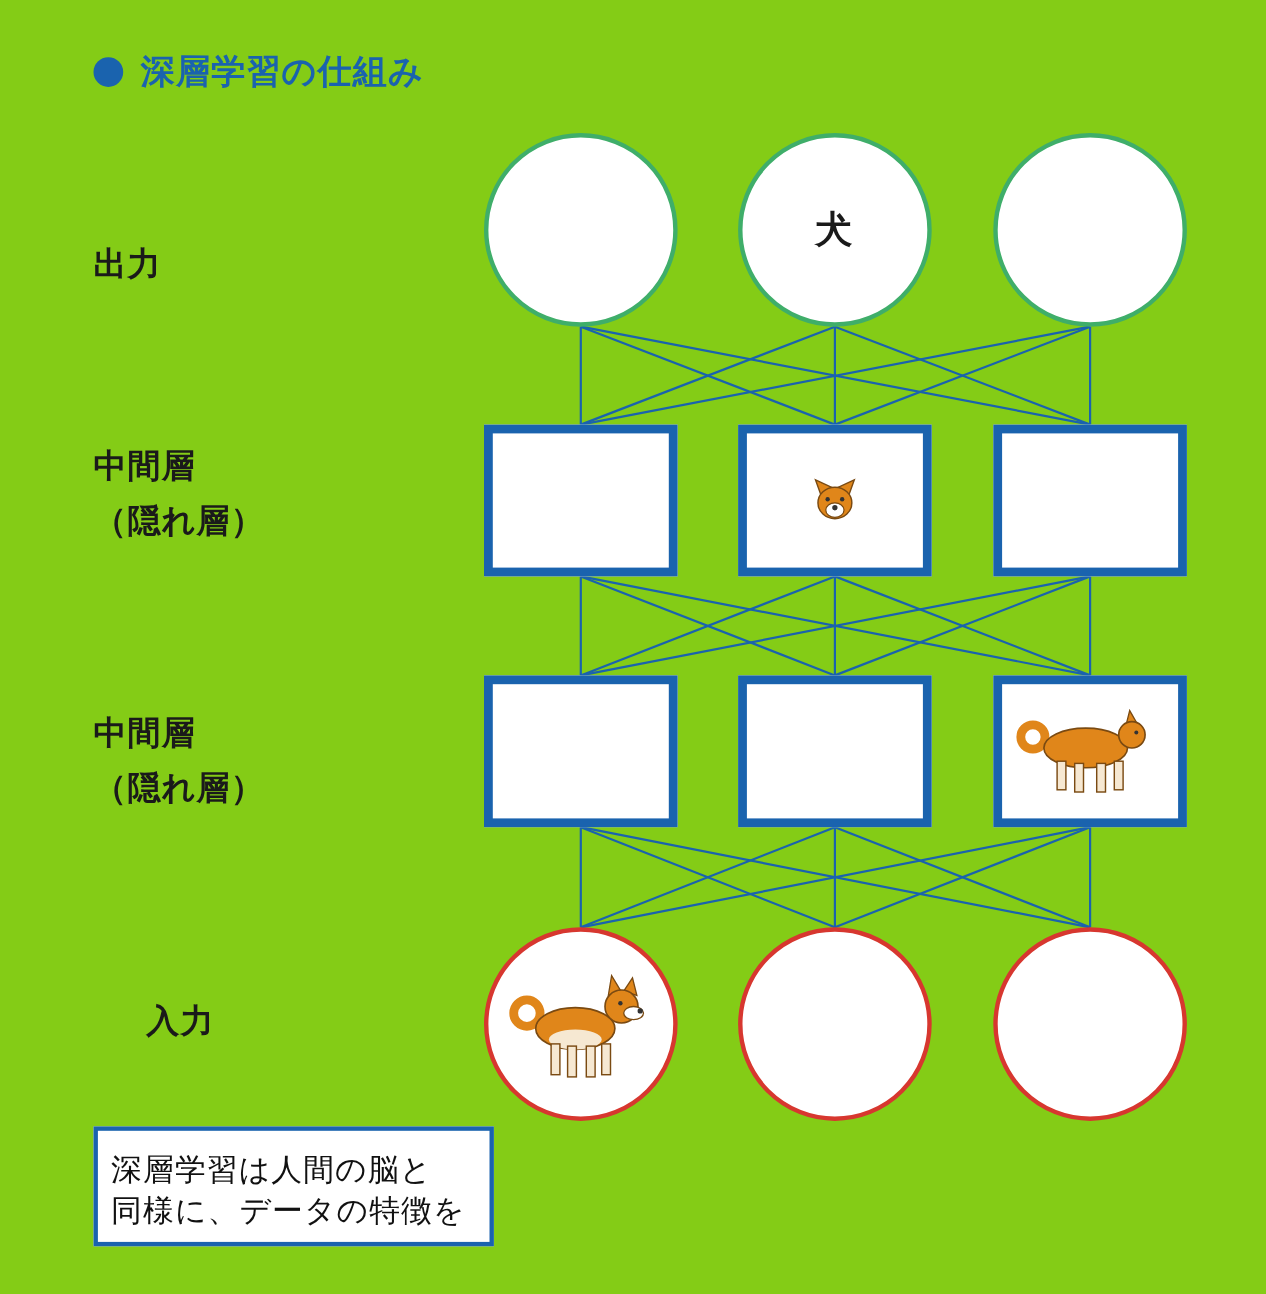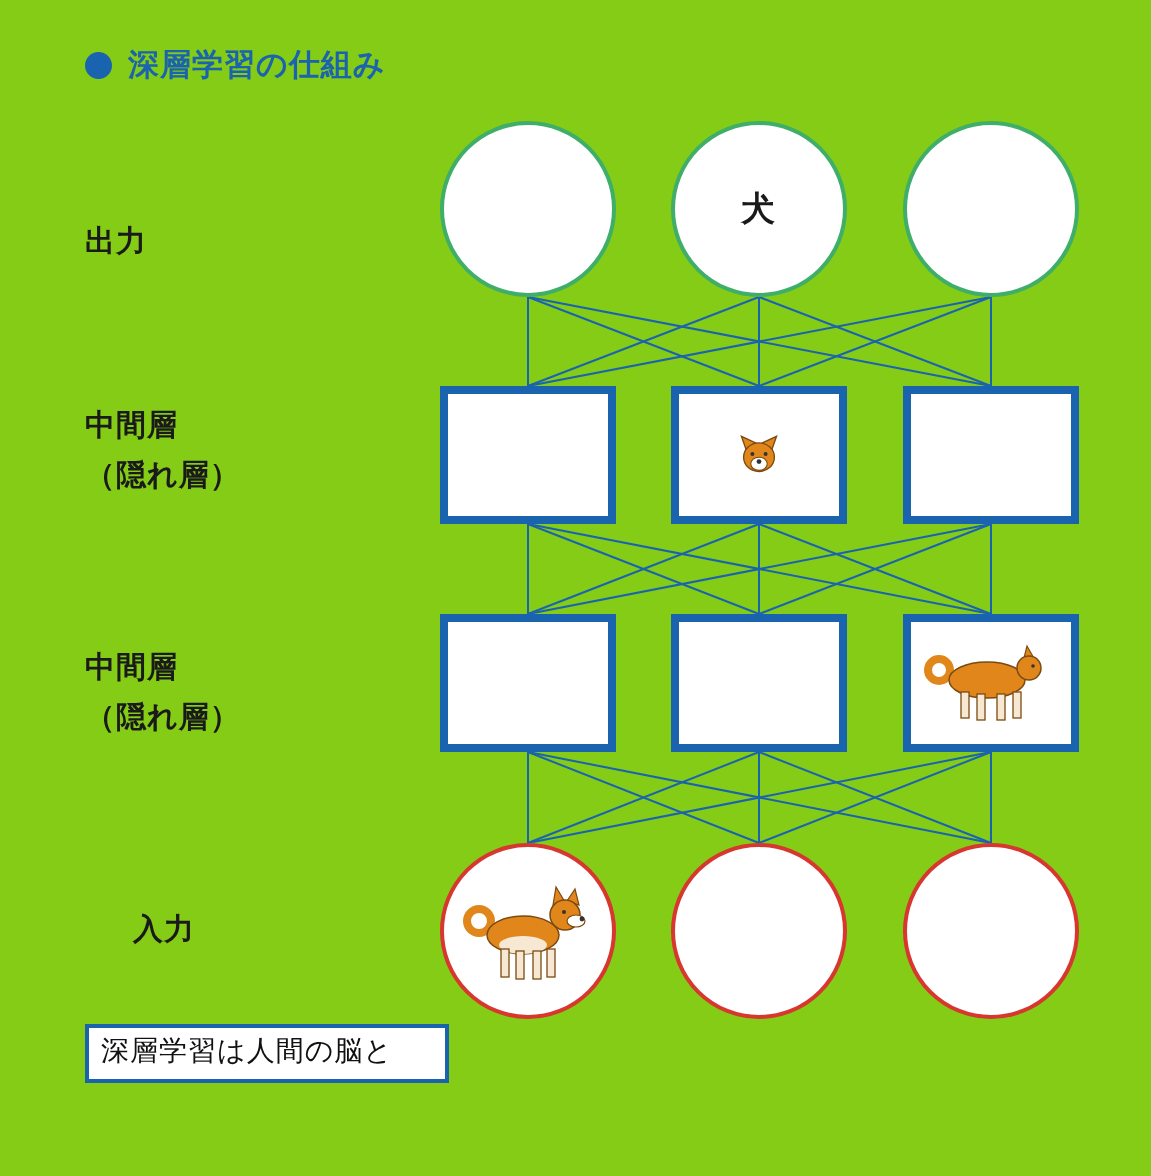--- a/index.html
+++ b/index.html
@@ -39,21 +39,21 @@
   .node.circle.green{border:4px solid #3fae69;}
   .node.circle.red{border:4px solid #d7372f;}
   .node.rect{width:176px;height:138px;border:8px solid #1a63ae;}
   .node .node-text{
     font-size:34px;font-weight:700;color:#1a1a1a;letter-spacing:2px;
   }
   
   .caption{
     position:absolute;left:85px;top:1024px;width:364px;box-sizing:border-box;
     border:4px solid #1a63ae;background:#ffffff;
-    padding:4px 12px 10px 12px;
+    padding:17px 12px 10px 12px;
     font-size:28px;line-height:37px;color:#111111;letter-spacing:1px;
   }
   .dog-svg{display:block;}
 </style>
 </head>
 <body>
 
 <div class="page">
 
   <div class="title">
@@ -168,15 +168,16 @@
   </div>
   <div class="node circle red" style="left:671px;top:843px;">
     <span class="node-text"></span>
   </div>
   <div class="node circle red" style="left:903px;top:843px;">
     <span class="node-text"></span>
   </div>
 
   <div class="caption">
     <div>深層学習は人間の脳と</div>
+    <div>同様に、データの特徴を</div>
   </div>
 
 </div>
 
 </body></html>

